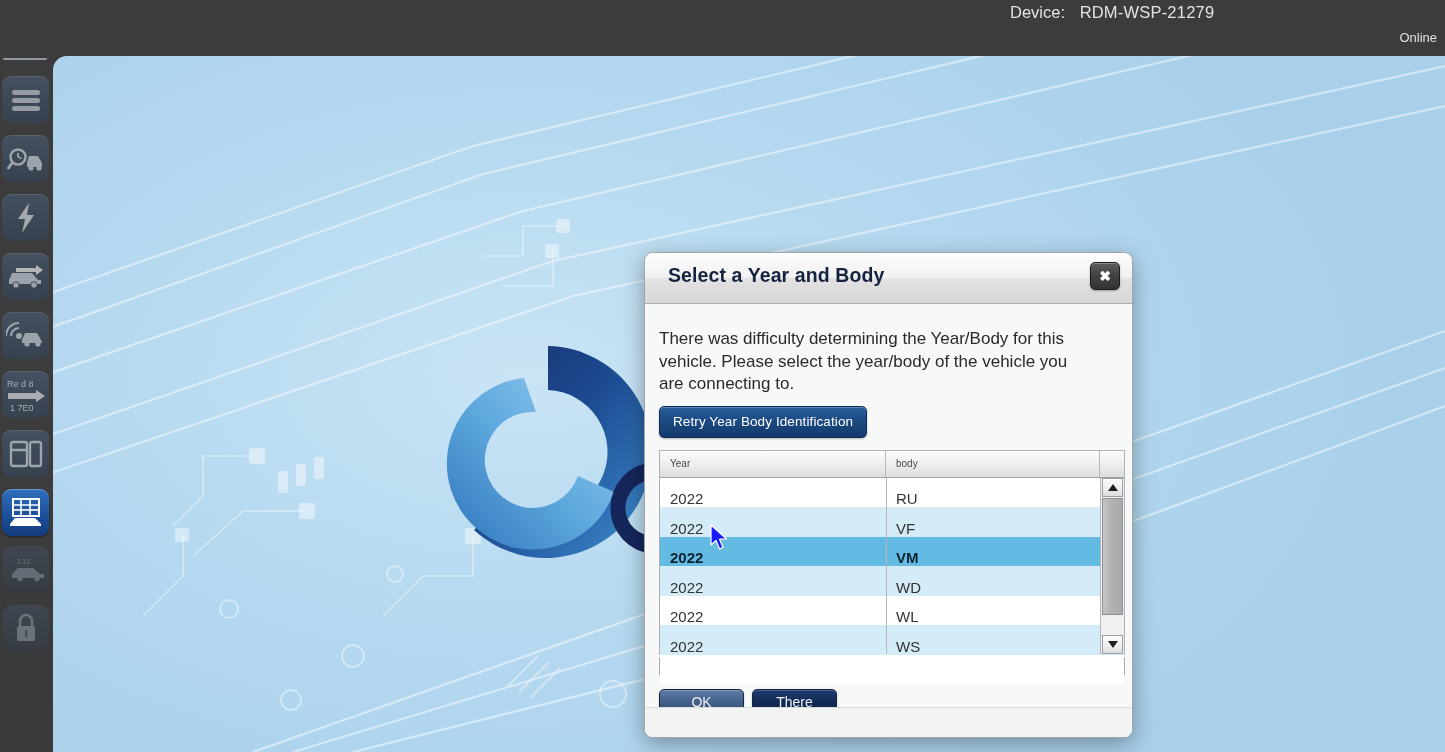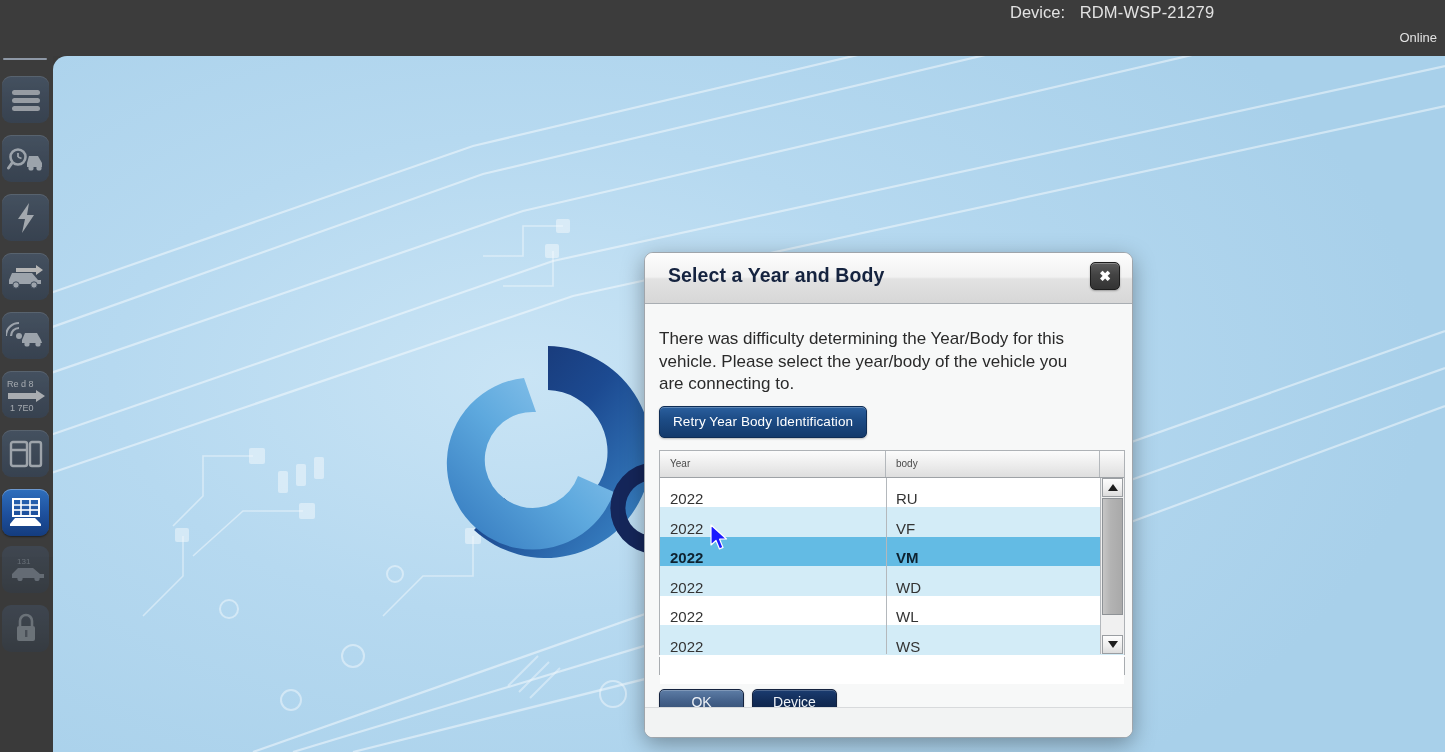--- a/index.html
+++ b/index.html
@@ -550,21 +550,21 @@
                 <span class="sb-tri down"></span>
               </div>
             </div>
           </div>
         </div>
 
         <div id="filter-bar">Click Here to Filter or Type CTRL+f</div>
 
         <div id="dialog-actions">
           <div class="dlg-btn" id="ok-button">OK</div>
-          <div class="dlg-btn" id="cancel-button">Device</div>
+          <div class="dlg-btn" id="cancel-button">There</div>
         </div>
       </div>
 
       <div id="dialog-footer"></div>
     </div>
 
     <svg id="mouse-cursor" viewBox="0 0 20 28">
       <path d="M1 1 L1 21 L6 16.5 L9.5 25 L13 23.4 L9.6 15.2 L16.5 15 Z" fill="#1a1aff" stroke="#ffffff" stroke-width="1.2" stroke-linejoin="round"></path>
     </svg>
   </div>

